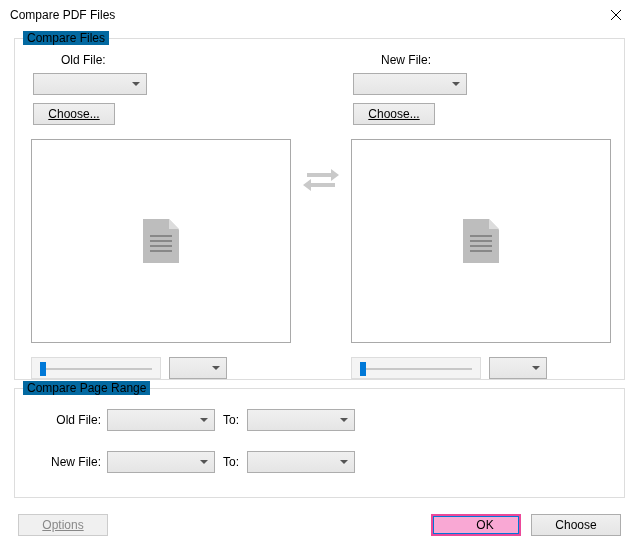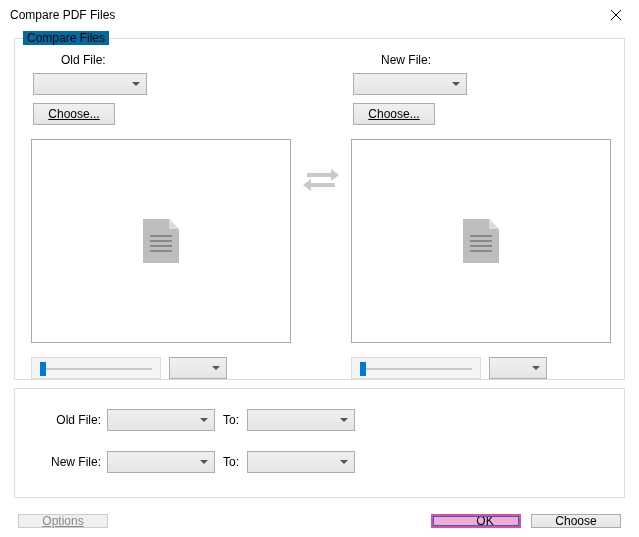--- a/index.html
+++ b/index.html
@@ -39,21 +39,21 @@
 .slider .track { position: absolute; left: 8px; right: 8px; top: 10px; height: 2px; background: #c8c8c8; }
 .slider .thumb { position: absolute; left: 8px; top: 4px; width: 6px; height: 14px; background: #0078d7; }
 .combo.small { width: 58px; }
 
 .range-row { display: flex; align-items: center; margin-bottom: 8px; gap: 6px; }
 .range-label { width: 70px; text-align: right; }
 .to-label { margin: 10px 2px; }
 
 .footer { display: flex; align-items: center; padding: 8px 18px 0 18px; gap: 10px; }
 .footer .spacer { flex: 1; }
-.btn.footer-btn { width: 90px; height: 14px; text-decoration: none; }
+.btn.footer-btn { width: 90px; height: 22px; text-decoration: none; }
 .btn.options { background: #f0f0f0; color: #888; border-color: #ccc; cursor: default; text-decoration: underline; }
 .btn.ok { border: 2px solid #ec4899; background: #f9a8d4; outline: 1px solid #0078d7; outline-offset: -3px; padding-left: 28px; }
 </style>
 </head>
 <body>
 
 <div class="titlebar">
   <div class="title">Compare PDF Files</div>
   <div class="close-x">
     <svg viewBox="0 0 10 10">
@@ -137,20 +137,21 @@
           </div>
         <div class="combo small">
             <div class="chev"></div>
           </div>
       </div>
     </div>
   </div>
 </div>
 
 <div class="fieldset">
+  <div class="legend">Compare Page Range</div>
 
   <div class="range-row">
     <div class="range-label">Old File:</div>
     <div class="combo wide">
         <div class="chev"></div>
       </div>
     <div class="to-label">To:</div>
     <div class="combo wide">
         <div class="chev"></div>
       </div>

